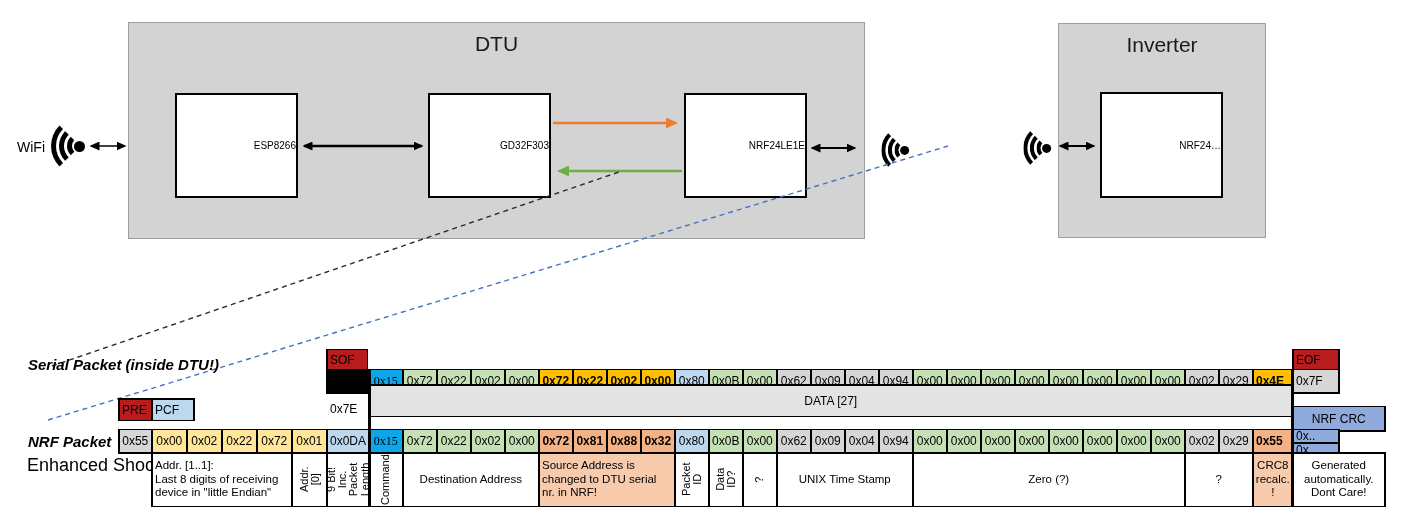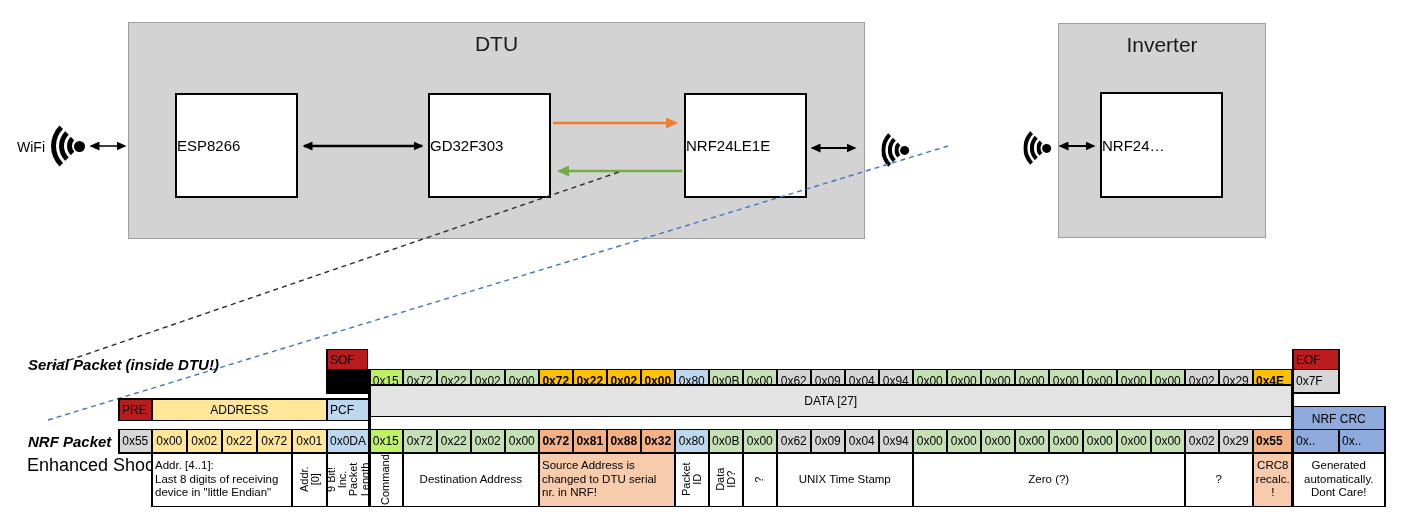--- a/index.html
+++ b/index.html
@@ -5,21 +5,21 @@
   html,body{margin:0;padding:0;background:#fff;}
   #canvas{
     position:relative;width:1406px;height:523px;background:#fff;overflow:hidden;
     font-family:"Liberation Sans", sans-serif;color:#000;
   }
   
   .group{position:absolute;background:#d3d3d3;border:1px solid #9e9e9e;box-sizing:border-box;}
   .gtitle{text-align:center;font-size:21px;padding-top:9px;color:#1a1a1a;}
   .chip{
     position:absolute;background:#fff;border:2.2px solid #000;box-sizing:border-box;
-    display:flex;align-items:center;justify-content:flex-start;font-size:15px;
+    display:flex;align-items:center;justify-content:flex-end;font-size:10px;
   }
   .side-label{position:absolute;font-size:14px;}
   
   .wifi{position:absolute;width:58px;height:64px;}
   .wifi .dot{position:absolute;width:11px;height:11px;background:#000;border-radius:50%;left:45px;top:26.5px;}
   .wifi .arc{position:absolute;border:5.5px solid transparent;border-left-color:#000;border-radius:50%;box-sizing:border-box;}
   .wifi .a1{width:26px;height:26px;left:37.5px;top:19px;}
   .wifi .a2{width:42px;height:42px;left:29.5px;top:11px;}
   .wifi .a3{width:58px;height:58px;left:21.5px;top:3px;}
   .wifi.mirror{transform:scaleX(-1);}
@@ -36,21 +36,21 @@
   .al{justify-content:flex-start;text-align:left;padding-left:2.5px;}
   .ann .ct{font-size:11.5px;line-height:1.2;white-space:pre-line;text-align:center;}
   .ann.al .ct{text-align:left;}
   .rot .ct{transform:rotate(-90deg);white-space:pre-line;font-size:11px;line-height:1.02;text-align:center;}
   .t-gray{background:#d6d6d6;}
   .t-grayh{background:#b91c1c;}
   .t-grayd{background:#e3e3e3;}
   .t-yellow{background:#ffe699;}
   .t-lblue{background:#bdd7ee;}
   .t-mblue{background:#8faadc;}
-  .t-gr1{background:#bef264;}
+  .t-gr1{background:#0ea5e9;font-family:Liberation Serif, serif;}
   .t-gr2{background:#c5e0b4;}
   .t-gold{background:#ffc000;font-weight:bold;}
   .t-salmon{background:#f4b183;font-weight:bold;}
   .t-salmonl{background:#f8cbad;}
   .rowlabel{position:absolute;font-weight:bold;font-style:italic;font-size:15px;}
   .sublabel{position:absolute;font-size:18px;}
   .thickline{position:absolute;width:3px;background:#000;}
 </style>
 </head>
 <body>
@@ -220,23 +220,20 @@
     </div>
   <div class="prow" style="left:1292px;top:368.5px;height:25px;">
     <div class="cell t-gray al" style="width:44.5px;">0x7F</div>
   </div>
 
   <div class="prow" style="left:118px;top:398px;height:23px;">
 
   <div class="cell t-grayh al" style="width: 31.5px;">
         <span class="ct">PRE</span>
       </div>
-      <div class="cell t-yellow" style="width: 173.5px;">
-        <span class="ct">ADDRESS</span>
-      </div>
       <div class="cell t-lblue al" style="width: 40.5px;">
         <span class="ct">PCF</span>
       </div>
     </div>
   <div class="prow" style="left:368px;top:384px;height:33px;">
 
   <div class="cell t-grayd" style="width: 922.5px;">
         <span class="ct">DATA [27]</span>
       </div>
     </div>
@@ -348,34 +345,34 @@
       <div class="cell t-gray">
         <span class="ct">0x02</span>
       </div>
       <div class="cell t-gray">
         <span class="ct">0x29</span>
       </div>
       <div class="cell t-salmon al" style="width: 38.5px;">
         <span class="ct">0x55</span>
       </div>
     </div>
-  <div class="prow" style="left:1292px;top:428.5px;height:25px;">
+  <div class="prow" style="left:1292px;top:428.5px;height:25px;flex-direction:column;">
 
   <div class="cell t-mblue al" style="width: 44.5px;">
         <span class="ct">0x..</span>
       </div>
       <div class="cell t-mblue al" style="width: 44.5px;">
         <span class="ct">0x..</span>
       </div>
     </div>
 
   <div class="prow" style="left:151px;top:452px;height:55px;">
 
   <div class="cell ann al" style="width: 138.5px;">
-        <span class="ct">Addr. [4..1]:
+        <span class="ct">Addr. [1..1]:
 Last 8 digits of receiving
 device in "little Endian"</span>
       </div>
       <div class="cell ann rot" style="width: 33.5px;">
         <span class="ct">Addr.[0]</span>
       </div>
       <div class="cell ann rot" style="width: 40.5px;">
         <span class="ct">9 Bit!
 Inc. Packet
 Length</span>

